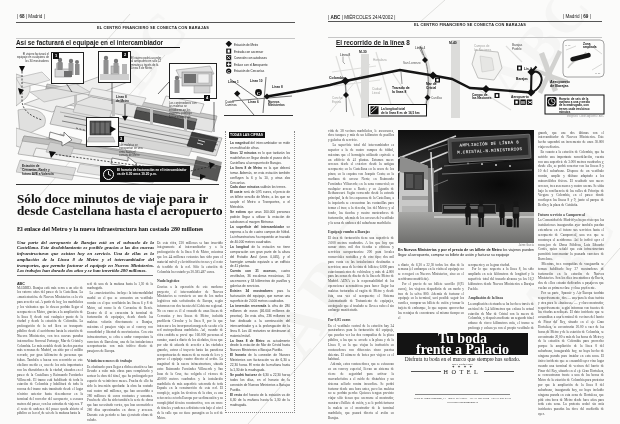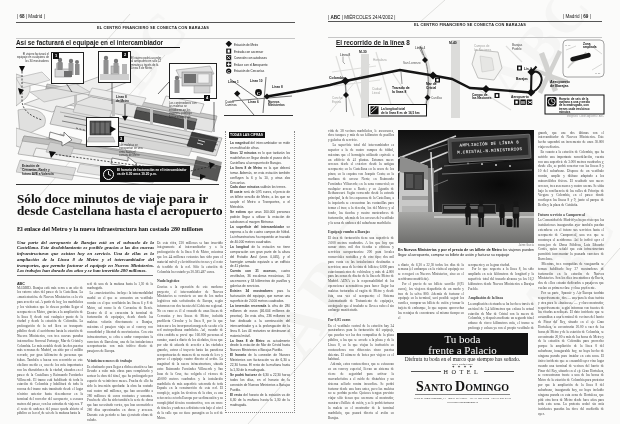--- a/index.html
+++ b/index.html
@@ -518,31 +518,30 @@
   </svg>
 </div>
 
 <div class="abs" style="left:480px;top:243.5px;width:54px;font-size:2.6px;color:#777;text-align:right;">Jaime García</div>
 
 <div class="abs just" style="left:398px;top:247.5px;width:136px;font-size:3.6px;line-height:5px;color:#222;"><b>En Nuevos Ministerios y por el precio de un billete de Metro</b> los viajeros pueden llegar al aeropuerto, comprar su billete de avión y facturar su equipaje</div>
 
 <div id="ad" class="abs ser" style="left:397px;top:332.5px;width:131px;height:78px;text-align:center;">
 
   <div class="abs" style="left:0;top:0;width:131px;height:22px;background:#141414;color:#fff;">
-    <div style="font-size:11px;font-weight:normal;line-height:10.5px;padding-top:1.5px;font-family:'Liberation Serif',serif;">Tu boda<br>frente a Palacio</div>
+    <div style="font-size:14px;font-weight:bold;line-height:10.5px;padding-top:1.5px;font-family:'Liberation Serif',serif;">Tu boda<br>frente a Palacio</div>
   </div>
 
   <div class="abs" style="left:0;top:23.5px;width:131px;font-size:5.4px;color:#222;">Disfruta tu boda en el marco que siempre has soñado.</div>
 
   <div class="abs" style="left:0;top:30px;width:131px;font-size:2.6px;font-weight:bold;color:#333;">HOY VISÍTANOS</div>
 
   <div class="abs" style="left:0;top:32.6px;width:131px;font-size:3.6px;color:#111;letter-spacing:1px;">✦ ✦ ✦ ✦</div>
 
   <div class="abs" style="left:14px;top:38.5px;width:103px;font-size:6.2px;letter-spacing:3.5px;color:#111;border-top:0.7px solid #555;border-bottom:0px;padding-top:1.5px;">
     <span style="background:#fbfbfa;position:relative;top:-5.4px;padding:0 3px;">HOTEL</span>
   </div>
 
-  <div class="abs" style="left:0;top:46px;width:131px;font-size:10px;color:#111;font-weight:bold;"><span style="font-size:14px;">S</span>ANTO <span style="font-size:14px;">D</span>OMINGO</div>
   <div class="abs" style="left:18px;top:61.5px;width:95px;height:0.6px;background:#8a8a8a;"></div>
 
   <div class="abs" style="left:0;top:64px;width:131px;font-size:2.8px;color:#333;">Plaza de Santo Domingo, 13 - 28013 MADRID - Tel. 91 547 98 00 - Fax 91 547 59 99</div>
   <div class="abs" style="left:0;top:68.5px;width:131px;font-size:2.8px;color:#333;">www.hotelsantodomingo.es</div>
 </div>
 
 </body></html>

